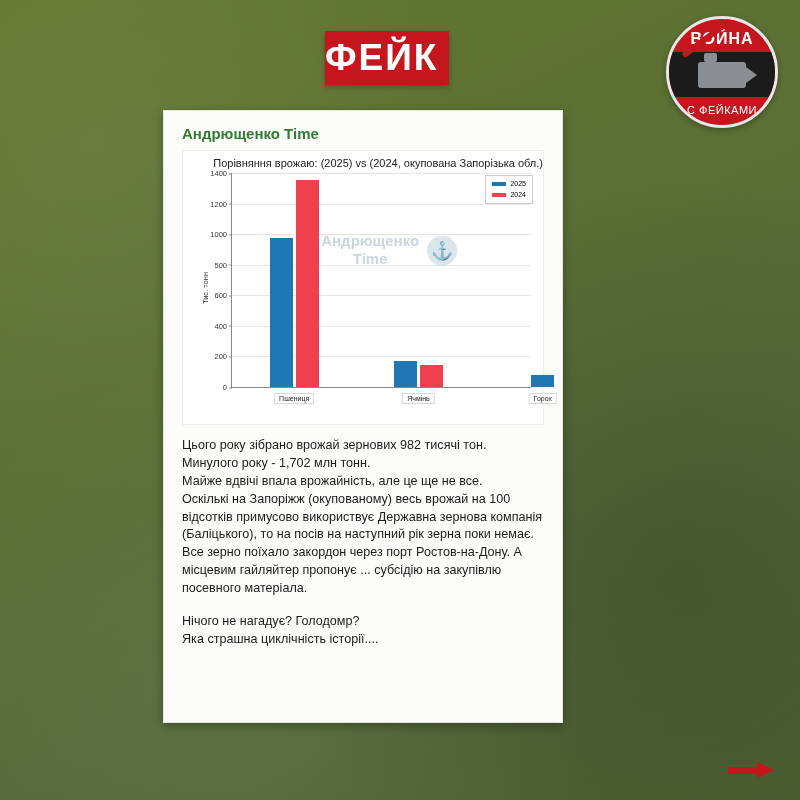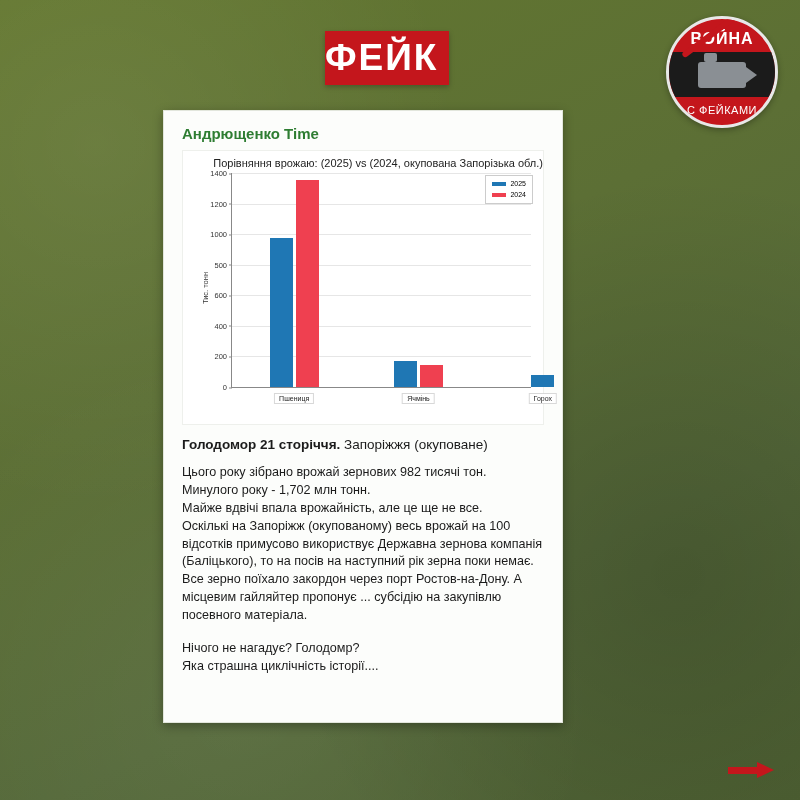--- a/index.html
+++ b/index.html
@@ -297,26 +297,27 @@
       <div id="legend">
           <div class="legend-row">
             <span class="legend-swatch" style="background: rgb(31, 119, 180);"></span>
             <span>2025</span>
           </div>
           <div class="legend-row">
             <span class="legend-swatch" style="background: rgb(239, 64, 80);"></span>
             <span>2024</span>
           </div>
         </div>
+      <div id="watermark">
+        <span id="wm-text"><div>Андрющенко</div><div>Time</div></span>
+        <span class="anchor">⚓</span>
+      </div>
     </div>
 
     <div id="post-text">
-      <div class="headline">
-        <b>Голодомор 21 сторіччя.</b><span> Запоріжжя (окуповане)</span>
-      </div>
       <p class="body-p">Цього року зібрано врожай зернових 982 тисячі тон.
 Минулого року - 1,702 млн тонн.
 Майже вдвічі впала врожайність, але це ще не все.
 Оскількі на Запоріжж (окупованому) весь врожай на 100 відсотків примусово використвує Державна зернова компанія (Баліцького), то на посів на наступний рік зерна поки немає. Все зерно поїхало закордон через порт Ростов-на-Дону. А місцевим гайляйтер пропонує ... субсідію на закупівлю посевного матеріала.</p>
       <div class="body-gap"></div>
       <p class="body-p">Нічого не нагадує? Голодомр?
 Яка страшна циклічність історії....</p>
     </div>
   </div>
 </div>

